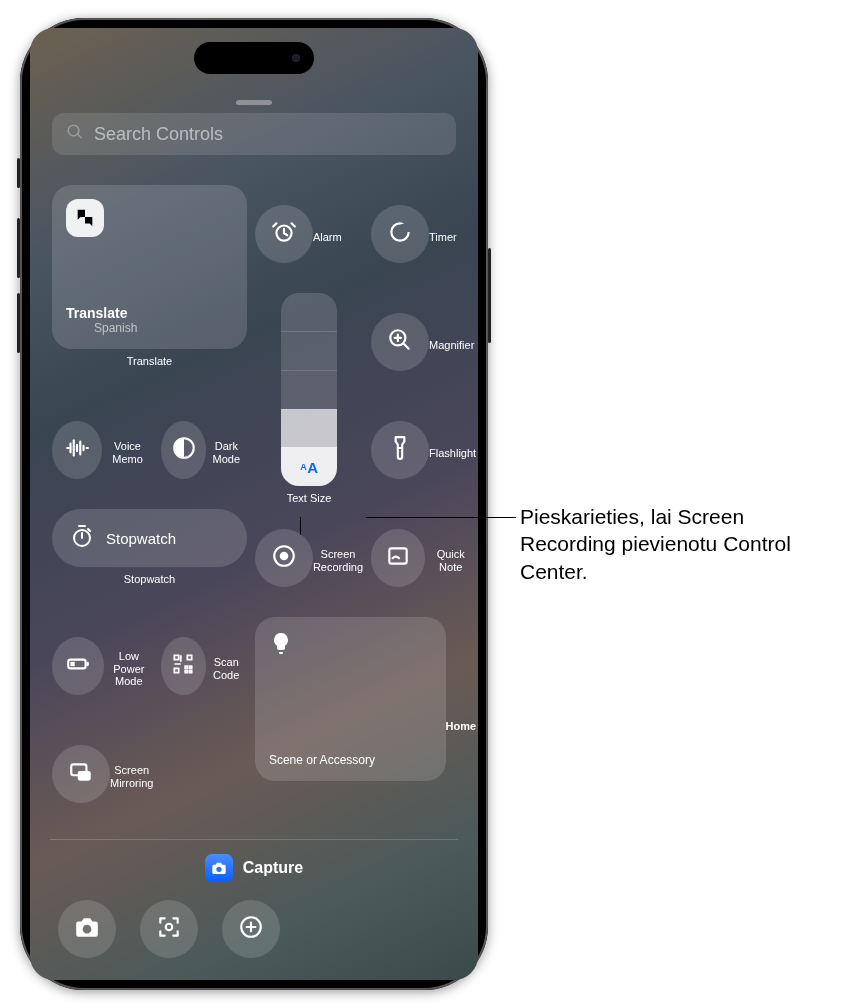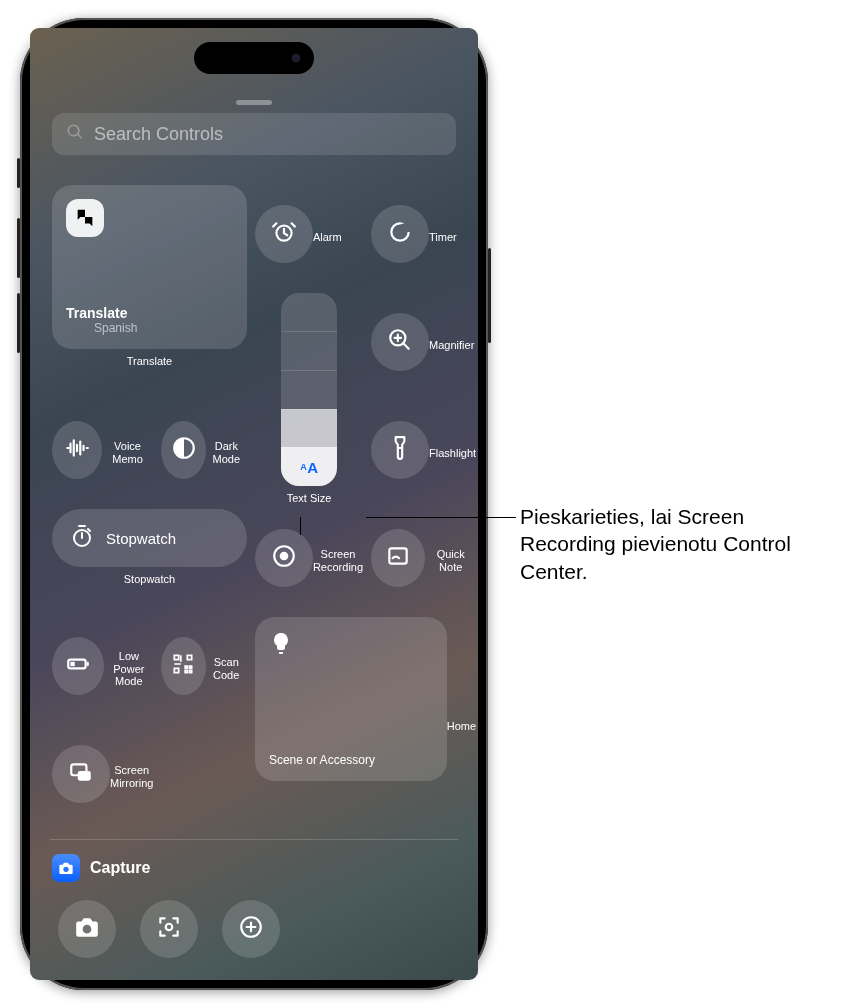--- a/index.html
+++ b/index.html
@@ -27,21 +27,21 @@
     background: #222;
     border-radius: 2px;
   }
   .side-btn.vol1 { left: -3px; top: 200px; width: 3px; height: 60px; }
   .side-btn.vol2 { left: -3px; top: 275px; width: 3px; height: 60px; }
   .side-btn.mute { left: -3px; top: 140px; width: 3px; height: 30px; }
   .side-btn.power { right: -3px; top: 230px; width: 3px; height: 95px; }
   .screen {
     width: 100%;
     height: 100%;
-    border-radius: 9px;
+    border-radius: 24px;
     background: linear-gradient(155deg,#6b6150 0%,#4a5562 20%,#3a4552 35%,#4a465a 55%,#6a5a55 72%,#4a5a5a 88%,#3a4a4a 100%);
     position: relative;
     overflow: hidden;
   }
   .notch {
     position: absolute;
     top: 14px;
     left: 50%;
     transform: translateX(-50%);
     width: 120px;
@@ -143,20 +143,21 @@
   .seg + .seg { border-top:1px solid rgba(255,255,255,0.15); }
   .divider {
     height:1px;
     background: rgba(255,255,255,0.18);
     margin: 10px -2px 14px -2px;
   }
   .section-header {
     display:flex;align-items:center;gap:10px;
     font-size:16px;font-weight:600;color:#fff;
     margin-bottom:18px;
+    justify-content:center;
   }
   .section-header .appicon {
     width:28px;height:28px;border-radius:7px;
     background:linear-gradient(#4a8dff,#0a5efc);
     display:flex;align-items:center;justify-content:center;
   }
   .section-header .appicon svg { width:16px;height:16px;fill:#fff; }
   .bottom-row {
     display:flex; gap:24px; padding-left:6px;
   }
@@ -350,21 +351,21 @@
           <div class="lbl">Scan Code</div>
         </div>
 
         <div class="home-widget-outer">
           <div class="box" style="flex:1;background:rgba(255,255,255,0.15);border-radius:20px;padding:14px;display:flex;flex-direction:column;justify-content:space-between;height:164px;">
             <span><svg viewBox="0 0 24 24" width="24" height="24" fill="#fff">
                   <path d="M12 2a7 7 0 00-4 12.7V17a2 2 0 002 2h4a2 2 0 002-2v-2.3A7 7 0 0012 2zm-2 19h4v1a1 1 0 01-1 1h-2a1 1 0 01-1-1v-1z"></path>
                 </svg></span>
             <div style="font-size:12px;font-weight:500;">Scene or Accessory</div>
           </div>
-          <div class="lbl" style="text-align:right;margin-top:6px;align-self:center;">Home</div>
+          <div class="lbl" style="text-align:right;margin-top:6px;align-self:center;font-weight:bold;">Home</div>
         </div>
 
         <div class="cell" style="grid-column:1;grid-row:6;">
           <div class="bubble">
               <span><svg viewBox="0 0 24 24">
                   <rect x="3" y="5" width="14" height="10" rx="2" fill="none" stroke="#fff" stroke-width="2"></rect>
                   <rect x="9" y="11" width="12" height="9" rx="2" fill="#fff"></rect>
                 </svg></span>
             </div>
           <div class="lbl" style="white-space:pre-line;">Screen

